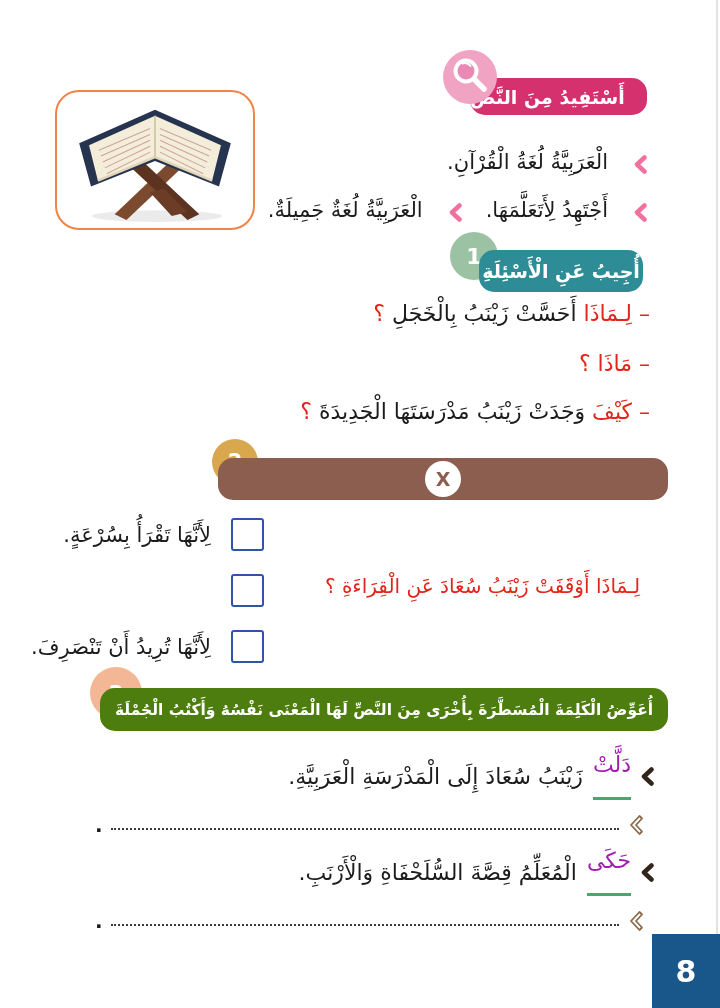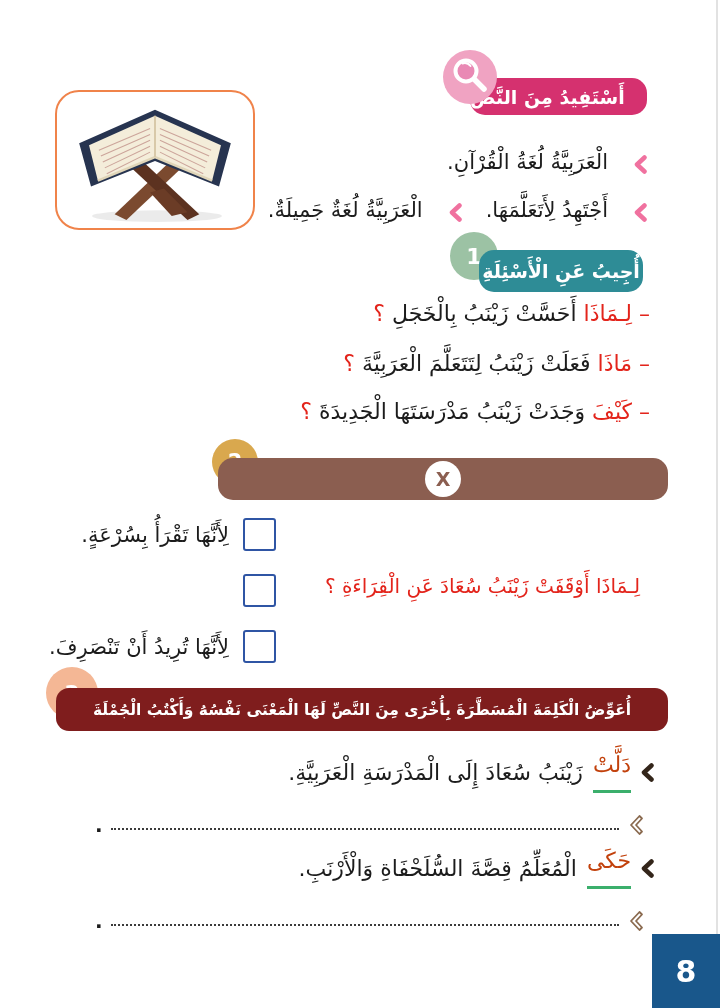--- a/index.html
+++ b/index.html
@@ -11,21 +11,21 @@
 
   
   .banner-wrap{position:absolute;}
   .banner{
     position:relative;display:flex;align-items:center;justify-content:center;
     color:#fff;font-weight:bold;border-radius:15px;z-index:1;white-space:nowrap;
   }
   .banner.pink{background:#D5316F;width:177px;height:37px;font-size:19px;justify-content:flex-end;}
   .banner.teal{background:#2E8C96;width:164px;height:42px;font-size:19px;}
   .banner.brown{background:#8B5E50;width:450px;height:42px;font-size:17px;gap:9px;}
-  .banner.orange{background:#7f1d1d;width:612px;height:43px;font-size:15.5px;border-radius:13px;}
+  .banner.orange{background:#4d7c0f;width:568px;height:43px;font-size:15.5px;}
   .num-badge{
     position:absolute;border-radius:50%;display:flex;align-items:center;justify-content:center;
     color:#fff;font-weight:bold;z-index:0;
   }
   .badge-1{width:48px;height:48px;background:#9CC2A4;left:-29px;top:-18px;font-size:22px;}
   .badge-2{width:46px;height:46px;background:#D9A84E;left:-6px;top:-19px;font-size:21px;}
   .badge-3{width:52px;height:52px;background:#F4B795;left:-10px;top:-21px;font-size:22px;}
   .search-badge{
     position:absolute;width:54px;height:54px;border-radius:50%;background:#F0A3C2;
     left:-27px;top:-28px;z-index:2;display:flex;align-items:center;justify-content:center;
@@ -46,29 +46,29 @@
   .bullet-row{position:absolute;display:flex;direction:rtl;gap:24px;font-size:21px;}
   .bullet-item{display:flex;align-items:flex-end;gap:26px;white-space:nowrap;}
   .chev{flex:0 0 auto;display:inline-block;}
 
   
   .question{position:absolute;right:70px;display:flex;direction:rtl;align-items:baseline;gap:7px;
     font-size:22px;white-space:nowrap;}
   .red{color:#E3241B;}
 
   
-  .mcq-row{position:absolute;right:444px;display:flex;direction:rtl;align-items:center;gap:14px;}
+  .mcq-row{position:absolute;right:456px;display:flex;direction:rtl;align-items:center;gap:20px;}
   .checkbox{width:33px;height:33px;border:2.5px solid #2F55A4;border-radius:3px;background:#fff;box-sizing:border-box;}
   .mcq-label{font-size:21px;white-space:nowrap;}
   .mcq-question{position:absolute;right:80px;top:574px;color:#E3241B;font-size:20px;white-space:nowrap;}
 
   
   .sentence{position:absolute;right:66px;display:flex;direction:rtl;align-items:center;gap:10px;
     font-size:22px;white-space:nowrap;}
-  .underlined-word{color:#c2410c;border-bottom:3.5px solid #3BAF6C;padding-bottom:12px;font-family:Liberation Serif, serif;}
+  .underlined-word{color:#a21caf;border-bottom:3.5px solid #3BAF6C;padding-bottom:20px;}
   .dotted-line{position:absolute;left:95px;right:76px;height:26px;display:flex;direction:rtl;
     align-items:center;gap:8px;}
   .dots{flex:1;border-bottom:2.5px dotted #3b3b3b;height:1px;margin-top:6px;}
   .line-period{font-size:20px;font-weight:bold;}
 
   
   .page-num{
     position:absolute;left:652px;top:934px;width:68px;height:74px;background:#19578B;
     color:#fff;display:flex;align-items:center;justify-content:center;font-size:30px;font-weight:bold;
   }
@@ -153,21 +153,20 @@
 
   <div class="question" style="top:301px;">
     <span class="red">–</span>
     <span class="red">لِـمَاذَا</span>
     <span>أَحَسَّتْ زَيْنَبُ بِالْخَجَلِ</span>
     <span class="red">؟</span>
   </div>
   <div class="question" style="top:351px;">
     <span class="red">–</span>
     <span class="red">مَاذَا</span>
-    <span>فَعَلَتْ زَيْنَبُ لِتَتَعَلَّمَ الْعَرَبِيَّةَ</span>
     <span class="red">؟</span>
   </div>
   <div class="question" style="top:399px;">
     <span class="red">–</span>
     <span class="red">كَيْفَ</span>
     <span>وَجَدَتْ زَيْنَبُ مَدْرَسَتَهَا الْجَدِيدَةَ</span>
     <span class="red">؟</span>
   </div>
 
   <div class="banner-wrap" style="top:458px;right:52px;">

